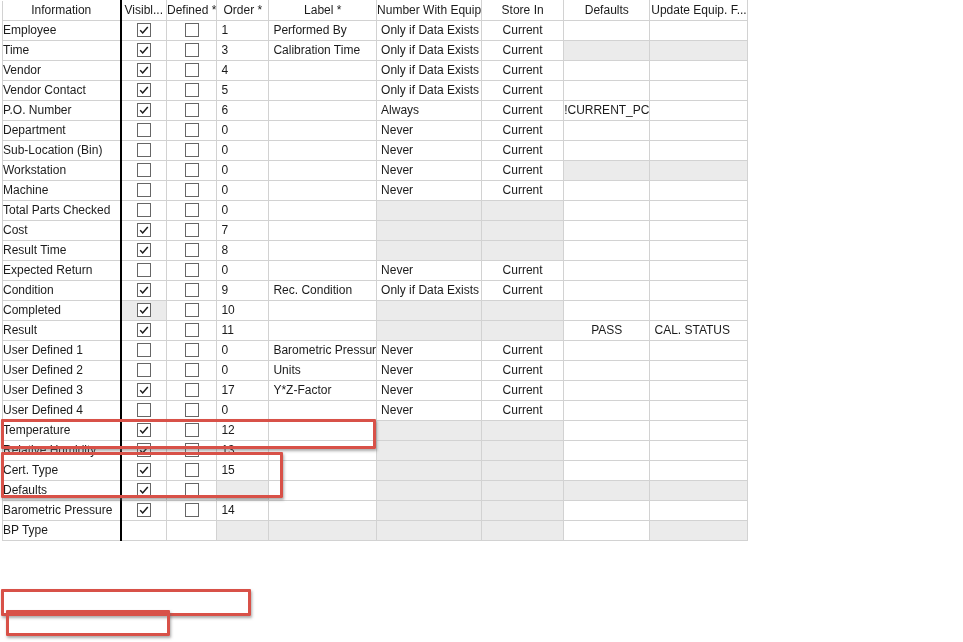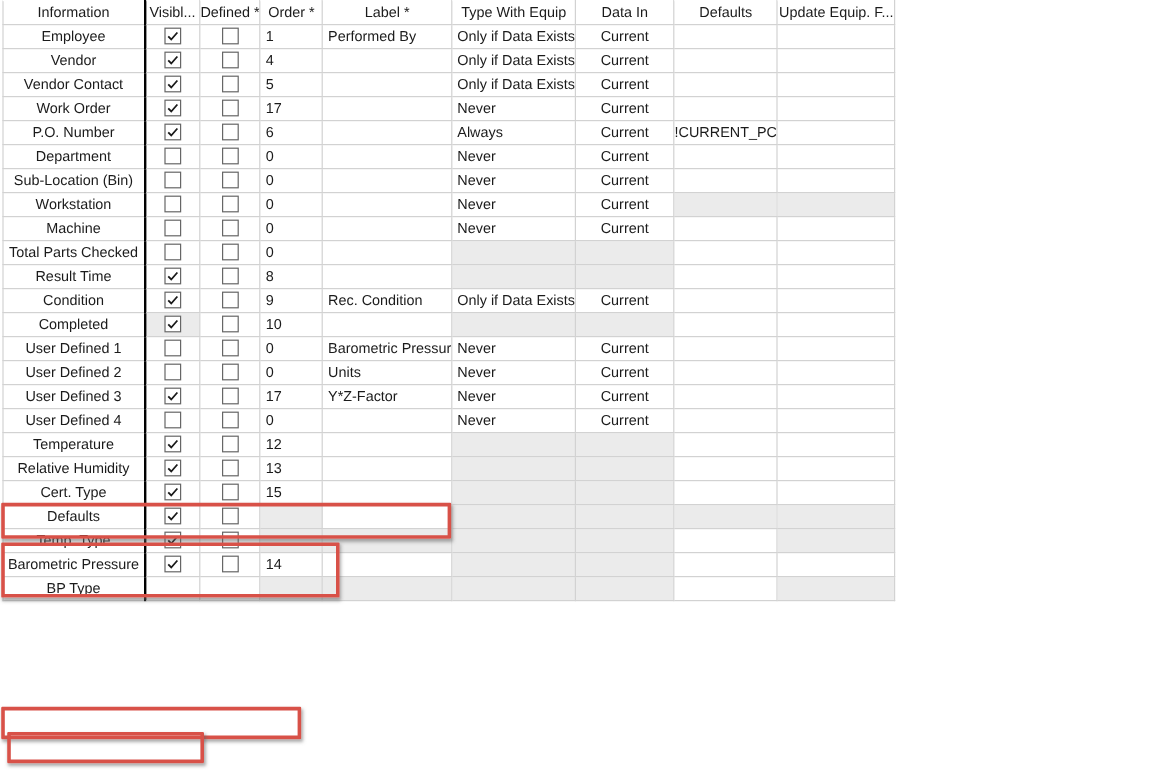--- a/index.html
+++ b/index.html
@@ -13,21 +13,21 @@
   th,td{
     border:1px solid #d2d2d2;
     height:19px;max-height:19px;
     padding:0;
     font-size:12px;font-weight:400;color:#1b1b1b;
     line-height:19px;
     overflow:hidden;white-space:nowrap;
   }
   thead th{border-top:1px solid #ffffff;text-align:center;background:#ffffff;}
   thead th:first-child,.c-info{border-right:2px solid #000000;}
-  .c-info{text-align:center;}
+  .c-info{text-align:left;}
   .c-ord,.c-lbl,.c-swe,.c-upd{text-align:left;padding-left:4px;}
   .c-sin,.c-def{text-align:center;}
   .c-chk{text-align:center;vertical-align:middle;}
   .gray{background:#ebebeb;}
   .cb{
     display:inline-block;width:12px;height:12px;
     border:1px solid #666666;background:#ffffff;
     vertical-align:middle;position:relative;top:-1px;
   }
   .cb svg{position:absolute;left:0;top:0;width:12px;height:12px;display:block;}
@@ -55,126 +55,126 @@
         <col style="width:80px">
         <col style="width:98px">
     </colgroup>
     <thead>
       <tr>
         <th>Information</th>
         <th>Visibl...</th>
         <th>Defined *</th>
         <th>Order *</th>
         <th>Label *</th>
-        <th>Type With Equip</th>
-        <th>Data In</th>
+        <th>Number With Equip</th>
+        <th>Store In</th>
         <th>Defaults</th>
         <th>Update Equip. F...</th>
       </tr>
     </thead>
     <tbody>
         <tr>
           <td class="c-info">Employee</td>
           <td class="c-chk"><span class="cb"><svg viewBox="0 0 12 12">
                 <path d="M2.2 6.3 L4.7 8.9 L9.8 3.1" fill="none" stroke="#1a1a1a" stroke-width="1.5"></path>
               </svg></span></td>
           <td class="c-chk"><span class="cb"></span></td>
           <td class="c-ord">1</td>
           <td class="c-lbl">Performed By</td>
           <td class="c-swe">Only if Data Exists</td>
           <td class="c-sin">Current</td>
           <td class="c-def"></td>
           <td class="c-upd"></td>
         </tr>
         <tr>
-          <td class="c-info">Vendor</td>
-          <td class="c-chk"><span class="cb"><svg viewBox="0 0 12 12">
-                <path d="M2.2 6.3 L4.7 8.9 L9.8 3.1" fill="none" stroke="#1a1a1a" stroke-width="1.5"></path>
-              </svg></span></td>
-          <td class="c-chk"><span class="cb"></span></td>
-          <td class="c-ord">4</td>
-          <td class="c-lbl"></td>
+          <td class="c-info">Time</td>
+          <td class="c-chk"><span class="cb"><svg viewBox="0 0 12 12">
+                <path d="M2.2 6.3 L4.7 8.9 L9.8 3.1" fill="none" stroke="#1a1a1a" stroke-width="1.5"></path>
+              </svg></span></td>
+          <td class="c-chk"><span class="cb"></span></td>
+          <td class="c-ord">3</td>
+          <td class="c-lbl">Calibration Time</td>
           <td class="c-swe">Only if Data Exists</td>
-          <td class="c-sin">Current</td>
-          <td class="c-def"></td>
-          <td class="c-upd"></td>
-        </tr>
-        <tr>
-          <td class="c-info">Vendor Contact</td>
-          <td class="c-chk"><span class="cb"><svg viewBox="0 0 12 12">
-                <path d="M2.2 6.3 L4.7 8.9 L9.8 3.1" fill="none" stroke="#1a1a1a" stroke-width="1.5"></path>
-              </svg></span></td>
-          <td class="c-chk"><span class="cb"></span></td>
-          <td class="c-ord">5</td>
-          <td class="c-lbl"></td>
-          <td class="c-swe">Only if Data Exists</td>
-          <td class="c-sin">Current</td>
-          <td class="c-def"></td>
-          <td class="c-upd"></td>
-        </tr>
-        <tr>
-          <td class="c-info">Work Order</td>
-          <td class="c-chk"><span class="cb"><svg viewBox="0 0 12 12">
-                <path d="M2.2 6.3 L4.7 8.9 L9.8 3.1" fill="none" stroke="#1a1a1a" stroke-width="1.5"></path>
-              </svg></span></td>
-          <td class="c-chk"><span class="cb"></span></td>
-          <td class="c-ord">17</td>
-          <td class="c-lbl"></td>
-          <td class="c-swe">Never</td>
-          <td class="c-sin">Current</td>
-          <td class="c-def"></td>
-          <td class="c-upd"></td>
-        </tr>
-        <tr>
-          <td class="c-info">P.O. Number</td>
-          <td class="c-chk"><span class="cb"><svg viewBox="0 0 12 12">
-                <path d="M2.2 6.3 L4.7 8.9 L9.8 3.1" fill="none" stroke="#1a1a1a" stroke-width="1.5"></path>
-              </svg></span></td>
-          <td class="c-chk"><span class="cb"></span></td>
-          <td class="c-ord">6</td>
-          <td class="c-lbl"></td>
-          <td class="c-swe">Always</td>
-          <td class="c-sin">Current</td>
-          <td class="c-def">!CURRENT_PC</td>
-          <td class="c-upd"></td>
-        </tr>
-        <tr>
-          <td class="c-info">Department</td>
-          <td class="c-chk"><span class="cb"></span></td>
-          <td class="c-chk"><span class="cb"></span></td>
-          <td class="c-ord">0</td>
-          <td class="c-lbl"></td>
-          <td class="c-swe">Never</td>
-          <td class="c-sin">Current</td>
-          <td class="c-def"></td>
-          <td class="c-upd"></td>
-        </tr>
-        <tr>
-          <td class="c-info">Sub-Location (Bin)</td>
-          <td class="c-chk"><span class="cb"></span></td>
-          <td class="c-chk"><span class="cb"></span></td>
-          <td class="c-ord">0</td>
-          <td class="c-lbl"></td>
-          <td class="c-swe">Never</td>
-          <td class="c-sin">Current</td>
-          <td class="c-def"></td>
-          <td class="c-upd"></td>
-        </tr>
-        <tr>
-          <td class="c-info">Workstation</td>
-          <td class="c-chk"><span class="cb"></span></td>
-          <td class="c-chk"><span class="cb"></span></td>
-          <td class="c-ord">0</td>
-          <td class="c-lbl"></td>
-          <td class="c-swe">Never</td>
           <td class="c-sin">Current</td>
           <td class="c-def gray"></td>
           <td class="c-upd gray"></td>
         </tr>
         <tr>
+          <td class="c-info">Vendor</td>
+          <td class="c-chk"><span class="cb"><svg viewBox="0 0 12 12">
+                <path d="M2.2 6.3 L4.7 8.9 L9.8 3.1" fill="none" stroke="#1a1a1a" stroke-width="1.5"></path>
+              </svg></span></td>
+          <td class="c-chk"><span class="cb"></span></td>
+          <td class="c-ord">4</td>
+          <td class="c-lbl"></td>
+          <td class="c-swe">Only if Data Exists</td>
+          <td class="c-sin">Current</td>
+          <td class="c-def"></td>
+          <td class="c-upd"></td>
+        </tr>
+        <tr>
+          <td class="c-info">Vendor Contact</td>
+          <td class="c-chk"><span class="cb"><svg viewBox="0 0 12 12">
+                <path d="M2.2 6.3 L4.7 8.9 L9.8 3.1" fill="none" stroke="#1a1a1a" stroke-width="1.5"></path>
+              </svg></span></td>
+          <td class="c-chk"><span class="cb"></span></td>
+          <td class="c-ord">5</td>
+          <td class="c-lbl"></td>
+          <td class="c-swe">Only if Data Exists</td>
+          <td class="c-sin">Current</td>
+          <td class="c-def"></td>
+          <td class="c-upd"></td>
+        </tr>
+        <tr>
+          <td class="c-info">P.O. Number</td>
+          <td class="c-chk"><span class="cb"><svg viewBox="0 0 12 12">
+                <path d="M2.2 6.3 L4.7 8.9 L9.8 3.1" fill="none" stroke="#1a1a1a" stroke-width="1.5"></path>
+              </svg></span></td>
+          <td class="c-chk"><span class="cb"></span></td>
+          <td class="c-ord">6</td>
+          <td class="c-lbl"></td>
+          <td class="c-swe">Always</td>
+          <td class="c-sin">Current</td>
+          <td class="c-def">!CURRENT_PC</td>
+          <td class="c-upd"></td>
+        </tr>
+        <tr>
+          <td class="c-info">Department</td>
+          <td class="c-chk"><span class="cb"></span></td>
+          <td class="c-chk"><span class="cb"></span></td>
+          <td class="c-ord">0</td>
+          <td class="c-lbl"></td>
+          <td class="c-swe">Never</td>
+          <td class="c-sin">Current</td>
+          <td class="c-def"></td>
+          <td class="c-upd"></td>
+        </tr>
+        <tr>
+          <td class="c-info">Sub-Location (Bin)</td>
+          <td class="c-chk"><span class="cb"></span></td>
+          <td class="c-chk"><span class="cb"></span></td>
+          <td class="c-ord">0</td>
+          <td class="c-lbl"></td>
+          <td class="c-swe">Never</td>
+          <td class="c-sin">Current</td>
+          <td class="c-def"></td>
+          <td class="c-upd"></td>
+        </tr>
+        <tr>
+          <td class="c-info">Workstation</td>
+          <td class="c-chk"><span class="cb"></span></td>
+          <td class="c-chk"><span class="cb"></span></td>
+          <td class="c-ord">0</td>
+          <td class="c-lbl"></td>
+          <td class="c-swe">Never</td>
+          <td class="c-sin">Current</td>
+          <td class="c-def gray"></td>
+          <td class="c-upd gray"></td>
+        </tr>
+        <tr>
           <td class="c-info">Machine</td>
           <td class="c-chk"><span class="cb"></span></td>
           <td class="c-chk"><span class="cb"></span></td>
           <td class="c-ord">0</td>
           <td class="c-lbl"></td>
           <td class="c-swe">Never</td>
           <td class="c-sin">Current</td>
           <td class="c-def"></td>
           <td class="c-upd"></td>
         </tr>
@@ -183,29 +183,53 @@
           <td class="c-chk"><span class="cb"></span></td>
           <td class="c-chk"><span class="cb"></span></td>
           <td class="c-ord">0</td>
           <td class="c-lbl"></td>
           <td class="c-swe gray"></td>
           <td class="c-sin gray"></td>
           <td class="c-def"></td>
           <td class="c-upd"></td>
         </tr>
         <tr>
+          <td class="c-info">Cost</td>
+          <td class="c-chk"><span class="cb"><svg viewBox="0 0 12 12">
+                <path d="M2.2 6.3 L4.7 8.9 L9.8 3.1" fill="none" stroke="#1a1a1a" stroke-width="1.5"></path>
+              </svg></span></td>
+          <td class="c-chk"><span class="cb"></span></td>
+          <td class="c-ord">7</td>
+          <td class="c-lbl"></td>
+          <td class="c-swe gray"></td>
+          <td class="c-sin gray"></td>
+          <td class="c-def"></td>
+          <td class="c-upd"></td>
+        </tr>
+        <tr>
           <td class="c-info">Result Time</td>
           <td class="c-chk"><span class="cb"><svg viewBox="0 0 12 12">
                 <path d="M2.2 6.3 L4.7 8.9 L9.8 3.1" fill="none" stroke="#1a1a1a" stroke-width="1.5"></path>
               </svg></span></td>
           <td class="c-chk"><span class="cb"></span></td>
           <td class="c-ord">8</td>
           <td class="c-lbl"></td>
           <td class="c-swe gray"></td>
           <td class="c-sin gray"></td>
+          <td class="c-def"></td>
+          <td class="c-upd"></td>
+        </tr>
+        <tr>
+          <td class="c-info">Expected Return</td>
+          <td class="c-chk"><span class="cb"></span></td>
+          <td class="c-chk"><span class="cb"></span></td>
+          <td class="c-ord">0</td>
+          <td class="c-lbl"></td>
+          <td class="c-swe">Never</td>
+          <td class="c-sin">Current</td>
           <td class="c-def"></td>
           <td class="c-upd"></td>
         </tr>
         <tr>
           <td class="c-info">Condition</td>
           <td class="c-chk"><span class="cb"><svg viewBox="0 0 12 12">
                 <path d="M2.2 6.3 L4.7 8.9 L9.8 3.1" fill="none" stroke="#1a1a1a" stroke-width="1.5"></path>
               </svg></span></td>
           <td class="c-chk"><span class="cb"></span></td>
           <td class="c-ord">9</td>
@@ -222,20 +246,33 @@
               </svg></span></td>
           <td class="c-chk"><span class="cb"></span></td>
           <td class="c-ord">10</td>
           <td class="c-lbl"></td>
           <td class="c-swe gray"></td>
           <td class="c-sin gray"></td>
           <td class="c-def"></td>
           <td class="c-upd"></td>
         </tr>
         <tr>
+          <td class="c-info">Result</td>
+          <td class="c-chk"><span class="cb"><svg viewBox="0 0 12 12">
+                <path d="M2.2 6.3 L4.7 8.9 L9.8 3.1" fill="none" stroke="#1a1a1a" stroke-width="1.5"></path>
+              </svg></span></td>
+          <td class="c-chk"><span class="cb"></span></td>
+          <td class="c-ord">11</td>
+          <td class="c-lbl"></td>
+          <td class="c-swe gray"></td>
+          <td class="c-sin gray"></td>
+          <td class="c-def">PASS</td>
+          <td class="c-upd">CAL. STATUS</td>
+        </tr>
+        <tr>
           <td class="c-info">User Defined 1</td>
           <td class="c-chk"><span class="cb"></span></td>
           <td class="c-chk"><span class="cb"></span></td>
           <td class="c-ord">0</td>
           <td class="c-lbl">Barometric Pressur</td>
           <td class="c-swe">Never</td>
           <td class="c-sin">Current</td>
           <td class="c-def"></td>
           <td class="c-upd"></td>
         </tr>
@@ -317,33 +354,20 @@
           <td class="c-info">Defaults</td>
           <td class="c-chk"><span class="cb"><svg viewBox="0 0 12 12">
                 <path d="M2.2 6.3 L4.7 8.9 L9.8 3.1" fill="none" stroke="#1a1a1a" stroke-width="1.5"></path>
               </svg></span></td>
           <td class="c-chk"><span class="cb"></span></td>
           <td class="c-ord gray"></td>
           <td class="c-lbl"></td>
           <td class="c-swe gray"></td>
           <td class="c-sin gray"></td>
           <td class="c-def gray"></td>
-          <td class="c-upd gray"></td>
-        </tr>
-        <tr>
-          <td class="c-info">Temp. Type</td>
-          <td class="c-chk"><span class="cb"><svg viewBox="0 0 12 12">
-                <path d="M2.2 6.3 L4.7 8.9 L9.8 3.1" fill="none" stroke="#1a1a1a" stroke-width="1.5"></path>
-              </svg></span></td>
-          <td class="c-chk"><span class="cb"></span></td>
-          <td class="c-ord gray"></td>
-          <td class="c-lbl gray"></td>
-          <td class="c-swe gray"></td>
-          <td class="c-sin gray"></td>
-          <td class="c-def"></td>
           <td class="c-upd gray"></td>
         </tr>
         <tr>
           <td class="c-info">Barometric Pressure</td>
           <td class="c-chk"><span class="cb"><svg viewBox="0 0 12 12">
                 <path d="M2.2 6.3 L4.7 8.9 L9.8 3.1" fill="none" stroke="#1a1a1a" stroke-width="1.5"></path>
               </svg></span></td>
           <td class="c-chk"><span class="cb"></span></td>
           <td class="c-ord">14</td>
           <td class="c-lbl"></td>

